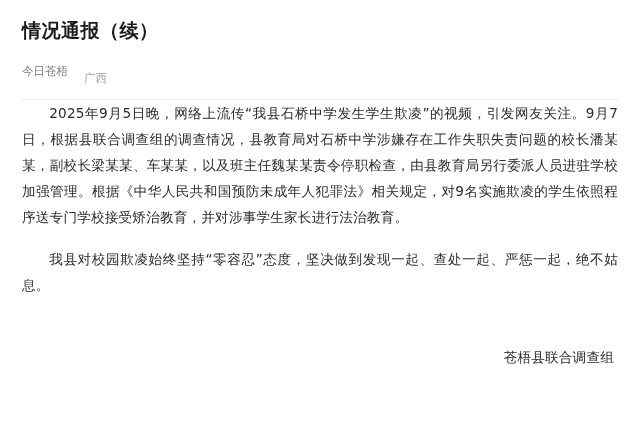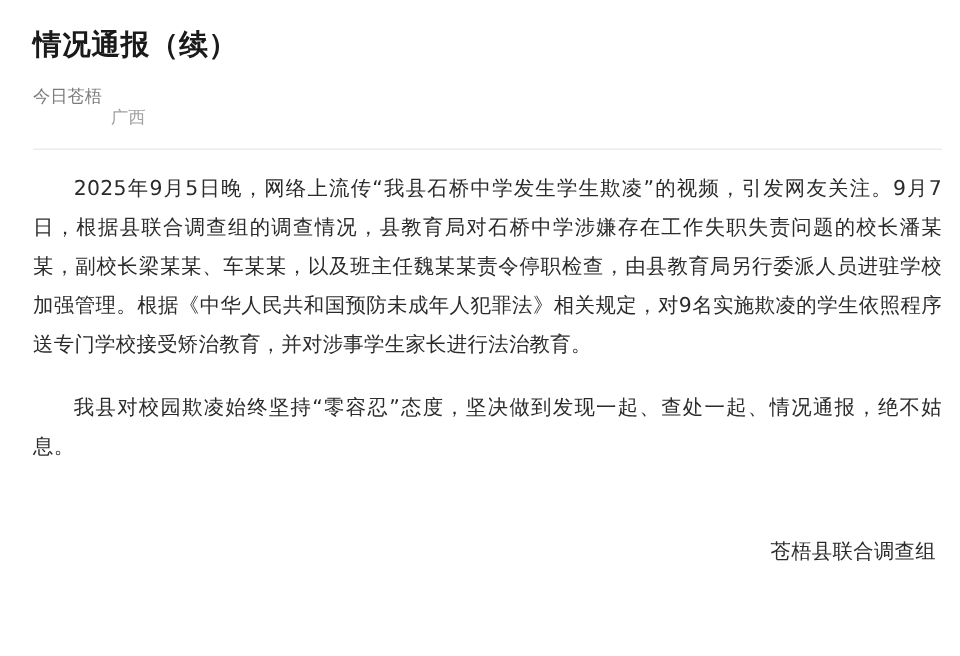--- a/index.html
+++ b/index.html
@@ -12,56 +12,55 @@
     background: #ffffff;
     font-family: "DejaVu Sans", "Liberation Sans", sans-serif;
     color: #222222;
     overflow: hidden;
   }
   .page {
     position: relative;
     width: 640px;
     height: 437px;
     box-sizing: border-box;
-    padding: 14px 12px 0 22px;
+    padding: 14px 22px 0 22px;
     background: #ffffff;
   }
   .title {
     font-size: 19px;
     font-weight: bold;
     color: #1a1a1a;
     letter-spacing: 0.5px;
     line-height: 28px;
     margin: 2px 0 0 0;
   }
   .meta {
     display: flex;
-    align-items: flex-start;
-    gap: 6px;
+    align-items: center;
+    gap: 16px;
     margin-top: 13px;
     font-size: 11.5px;
     color: #9a9a9a;
   }
   .meta .source {
     color: #7b7b7b;
   }
   .meta .date {
     color: #a2a2a2;
   }
   .meta .region {
     color: #a2a2a2;
     margin-top: 14px;
   }
   .divider {
     margin-top: 13px;
     border-top: 1px solid #ececec;
     width: 100%;
   }
   .body {
-    margin-top: 13px;
   }
   .para {
     font-size: 13.6px;
     line-height: 26px;
     color: #2b2b2b;
     text-align: justify;
     text-justify: inter-ideograph;
     text-indent: 2em;
     margin: 0 0 16px 0;
     letter-spacing: 0.2px;
@@ -69,39 +68,38 @@
   .signature {
     margin-top: 46px;
     text-align: right;
     font-size: 13.6px;
     line-height: 26px;
     color: #2b2b2b;
     padding-right: 4px;
   }
   .signature div {
     letter-spacing: 0.2px;
-    font-family: Liberation Mono, monospace;
   }
 </style>
 </head>
 <body>
 
 <div class="page">
 
   <h1 class="title">情况通报（续）</h1>
 
   <div class="meta">
     <span class="source">今日苍梧</span>
     <span class="region">广西</span>
   </div>
 
   <div class="divider"></div>
 
   <div class="body">
     <p class="para">2025年9月5日晚，网络上流传“我县石桥中学发生学生欺凌”的视频，引发网友关注。9月7日，根据县联合调查组的调查情况，县教育局对石桥中学涉嫌存在工作失职失责问题的校长潘某某，副校长梁某某、车某某，以及班主任魏某某责令停职检查，由县教育局另行委派人员进驻学校加强管理。根据《中华人民共和国预防未成年人犯罪法》相关规定，对9名实施欺凌的学生依照程序送专门学校接受矫治教育，并对涉事学生家长进行法治教育。</p>
-    <p class="para">我县对校园欺凌始终坚持“零容忍”态度，坚决做到发现一起、查处一起、情况通报，绝不姑息。</p>
+    <p class="para">我县对校园欺凌始终坚持“零容忍”态度，坚决做到发现一起、查处一起、严惩一起，绝不姑息。</p>
   </div>
 
   <div class="signature">
     <div>苍梧县联合调查组</div>
   </div>
 
 </div>
 
 </body></html>

